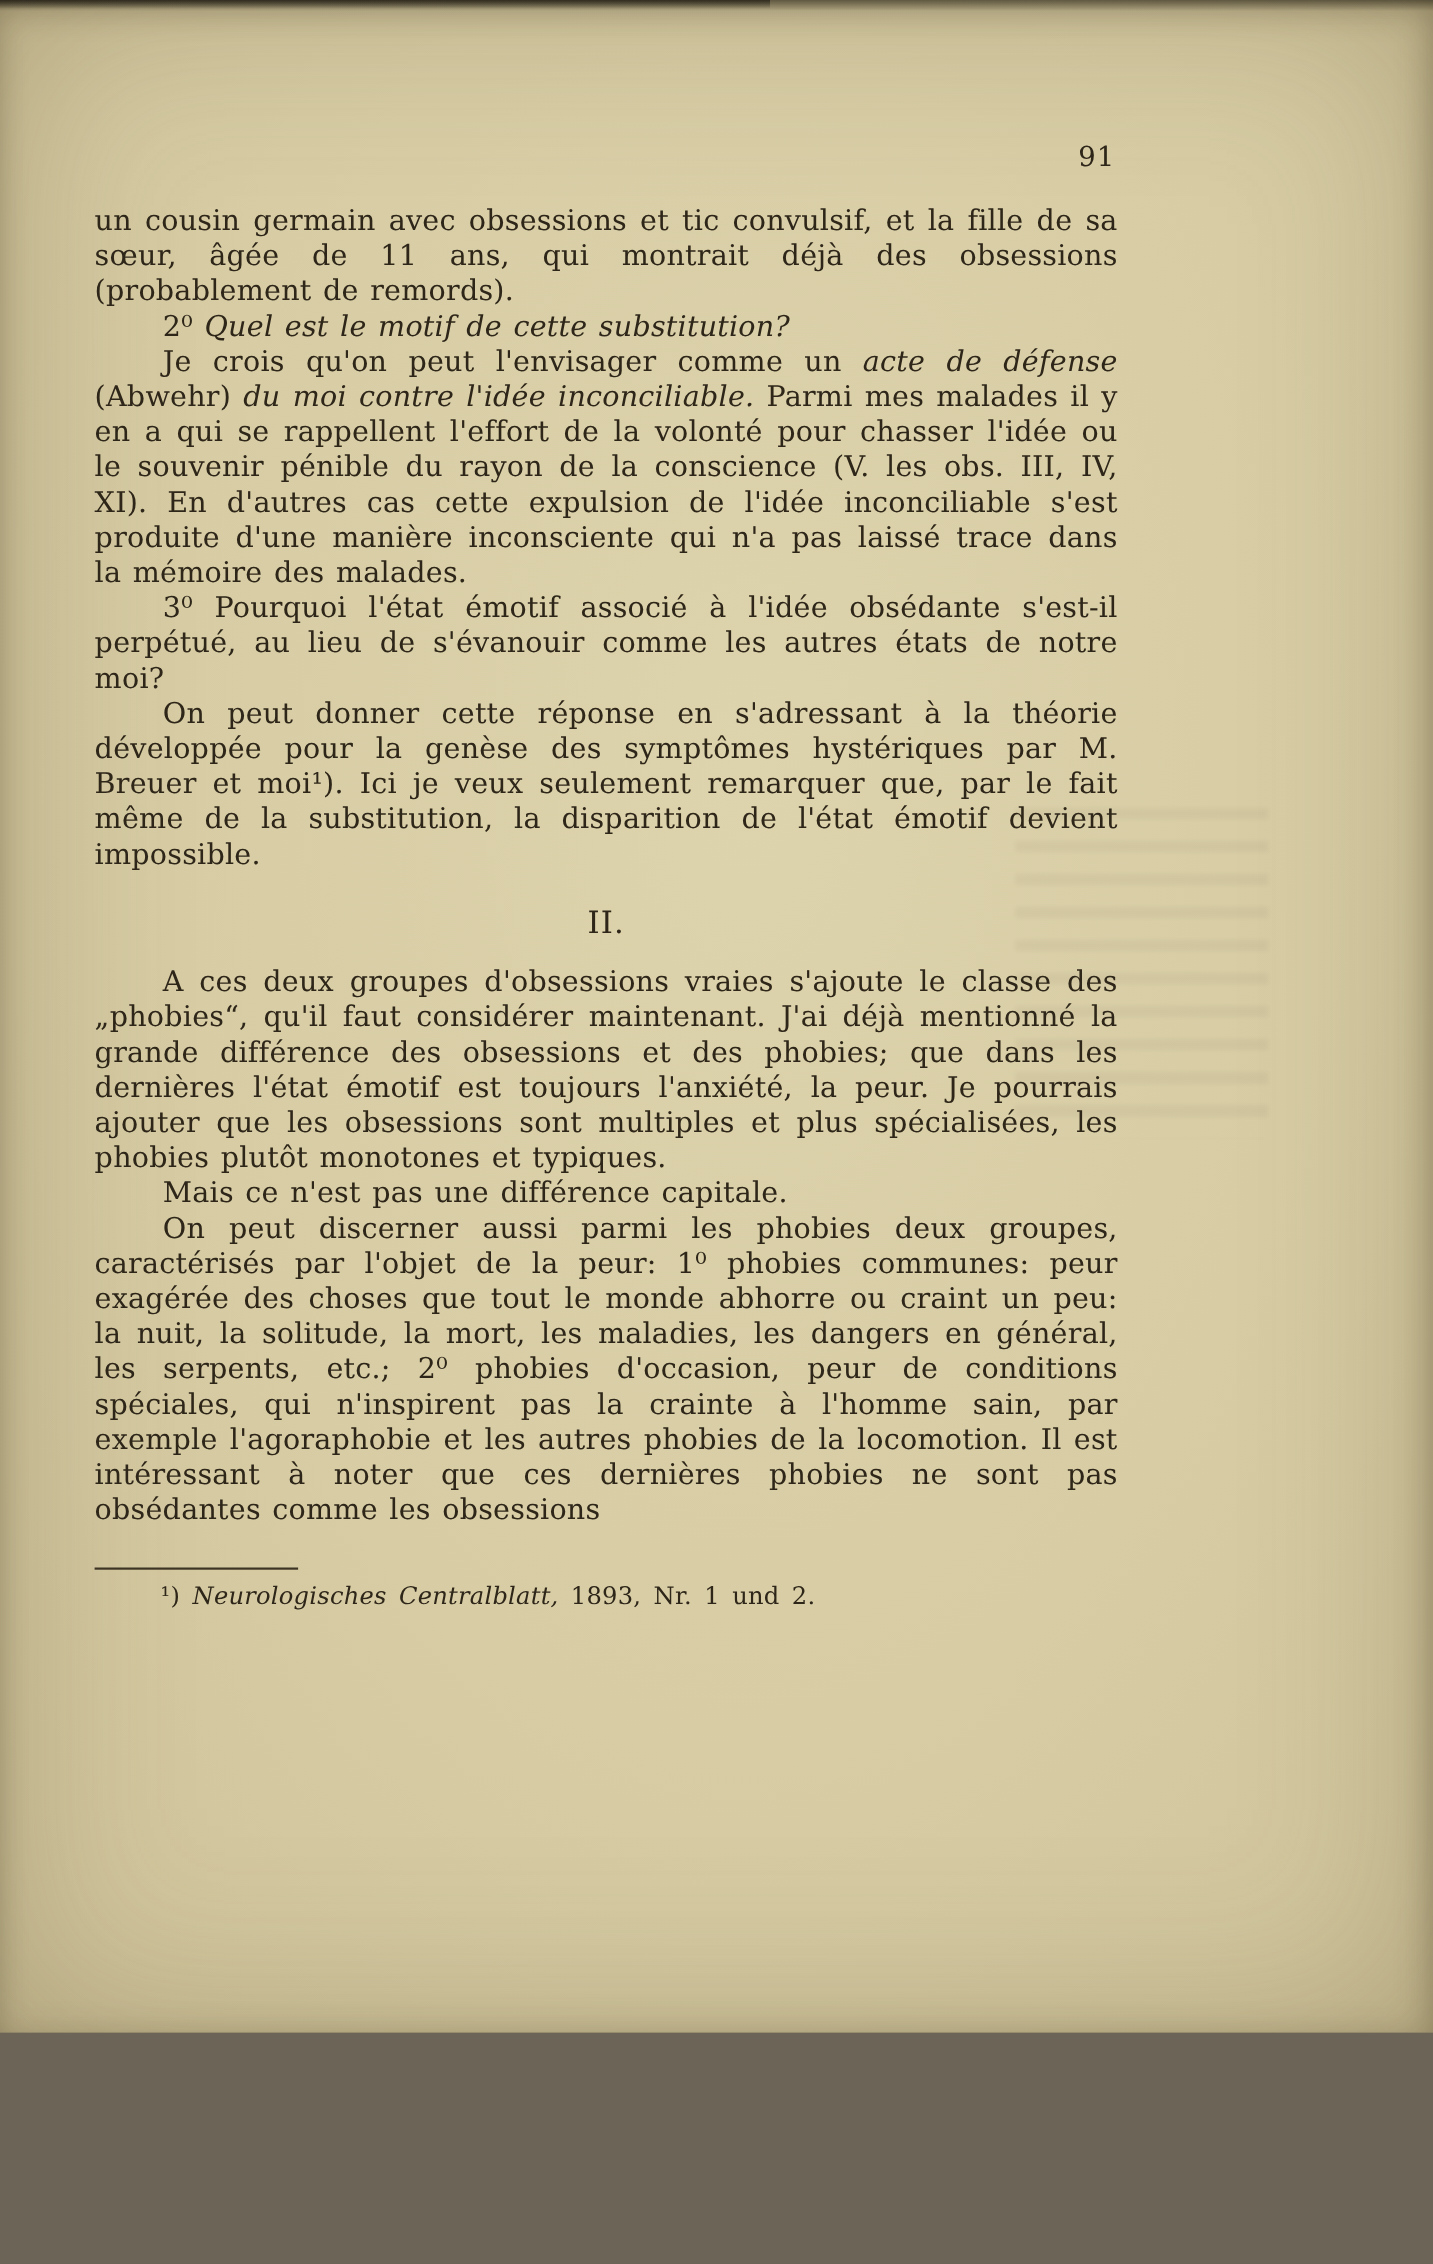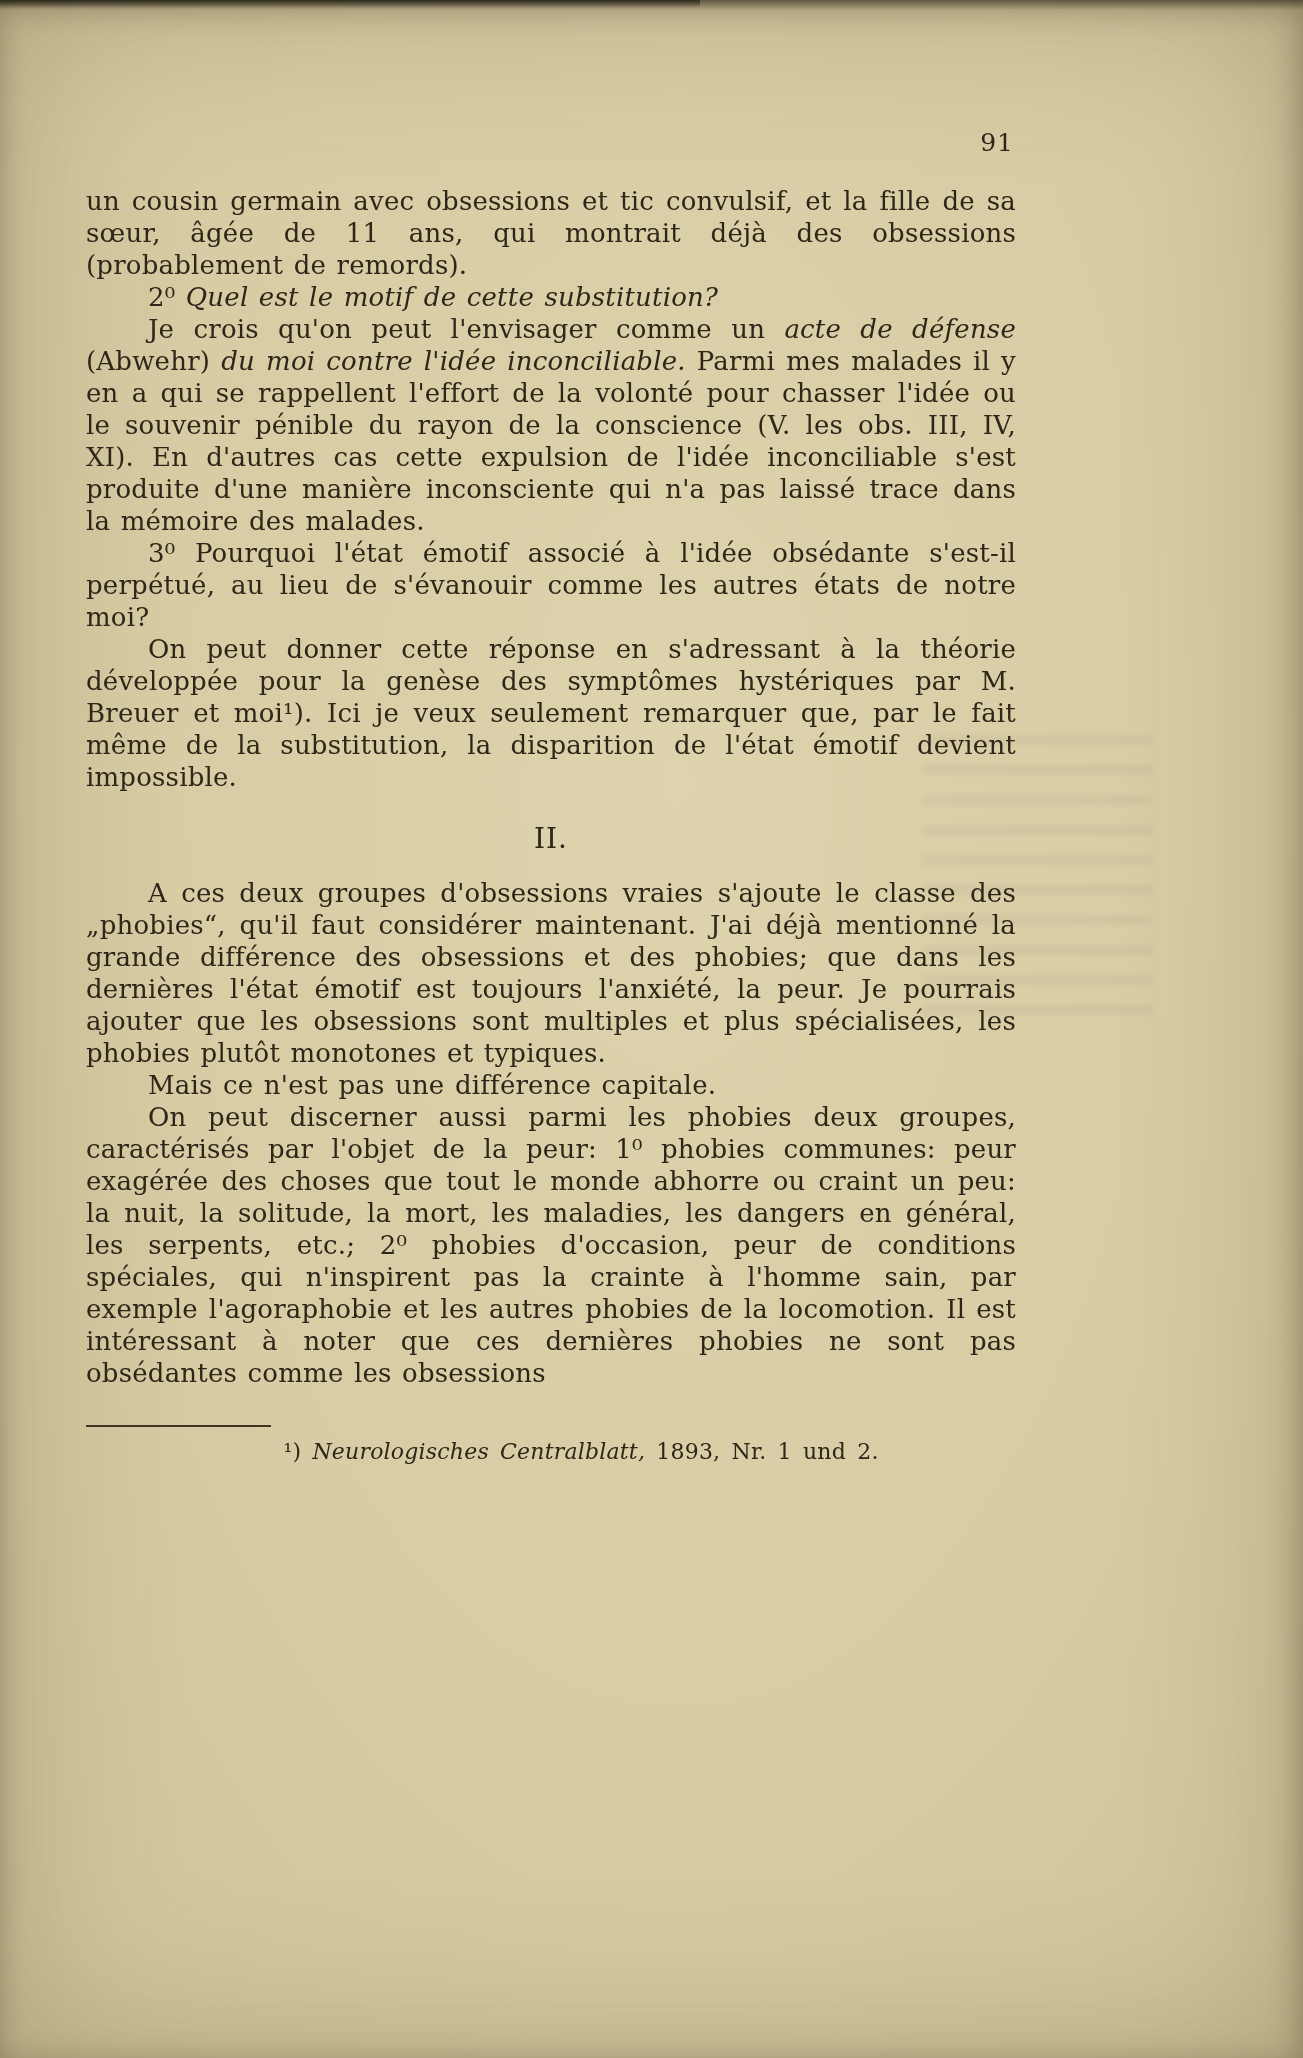--- a/index.html
+++ b/index.html
@@ -1,20 +1,20 @@
 <!DOCTYPE html>
 <html><head>
 <meta charset="utf-8">
 <style>
   html, body { margin: 0; padding: 0; background: #6b6457; }
 
   .page {
     position: relative;
     width: 1303px;
-    height: 2058px;
+    height: 1848px;
     margin: 0 auto;
     background: radial-gradient(ellipse at 52% 38%, #ddd3ac 0%, #d7cca4 55%, #cec29a 100%);
     box-shadow: inset 0 0 170px rgba(96, 82, 48, 0.30),
                 inset 0 12px 26px rgba(60, 50, 30, 0.22),
                 inset -8px 0 30px rgba(80, 68, 40, 0.18);
     overflow: hidden;
     font-family: "DejaVu Serif", "Liberation Serif", serif;
     color: #2e2619;
   }
 
@@ -70,21 +70,21 @@
   .footnote-rule {
     width: 185px; height: 0;
     border: 0;
     border-top: 2px solid #3d3424;
     margin: 0 0 10px 0;
   }
   .footnote {
     font-size: 22px;
     line-height: 30px;
     text-indent: 60px;
-    text-align: center;
+    text-align: left;
     word-spacing: 4px;
   }
 </style>
 </head>
 <body>
 
 <div class="page">
 
   <div class="edge-top"></div>
   <div class="edge-top-left"></div>

